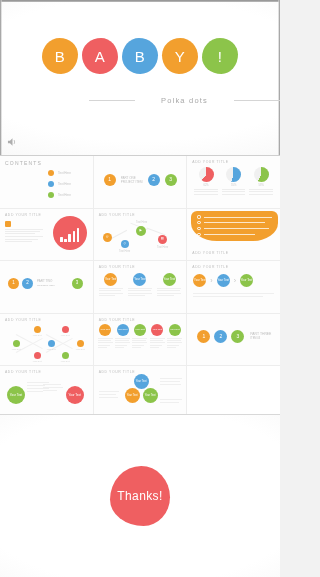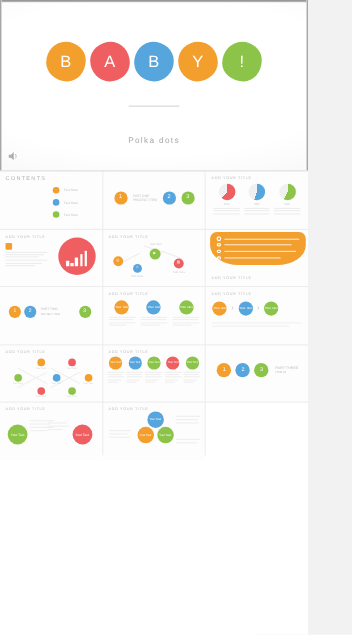--- a/index.html
+++ b/index.html
@@ -49,21 +49,21 @@
     font-family:"Liberation Sans", sans-serif;
   }
   .blob.b1 { background:#f29f2e; border-radius:49% 51% 47% 53% / 52% 46% 54% 48%; }
   .blob.b2 { background:#ef5f61; border-radius:53% 47% 51% 49% / 47% 53% 47% 53%; }
   .blob.b3 { background:#56a5dd; border-radius:47% 53% 49% 51% / 53% 48% 52% 47%; }
   .blob.b4 { background:#f29f2e; border-radius:51% 49% 53% 47% / 48% 52% 48% 52%; }
   .blob.b5 { background:#8cc44a; border-radius:50% 50% 46% 54% / 54% 46% 54% 46%; }
 
   .subtitle-row{
     position:absolute; left:0; right:0; top:96px;
-    display:flex; align-items:center; justify-content:space-between; gap:26px;flex-direction:column;
+    display:flex; align-items:center; justify-content:flex-end; gap:26px;
   }
   .rule { width:46px; height:1px; background:#d5d5d5; }
   .subtitle { font-size:7.5px; color:#a9a9a9; letter-spacing:1.2px; }
 
   .sound-icon{
     position:absolute; left:7px; bottom:8px;
     width:11px; height:10px; opacity:.55;
   }
 
   
@@ -641,14 +641,19 @@
           <i style="width:84%"></i>
         </div>
     </div>
 
     <div class="slide blank">
       <span></span>
     </div>
 
   </div>
 
+  <div class="thanks">
+    <div class="thanks-blob">
+      <span>Thanks!</span>
+    </div>
+  </div>
 
 </div>
 
 </body></html>

